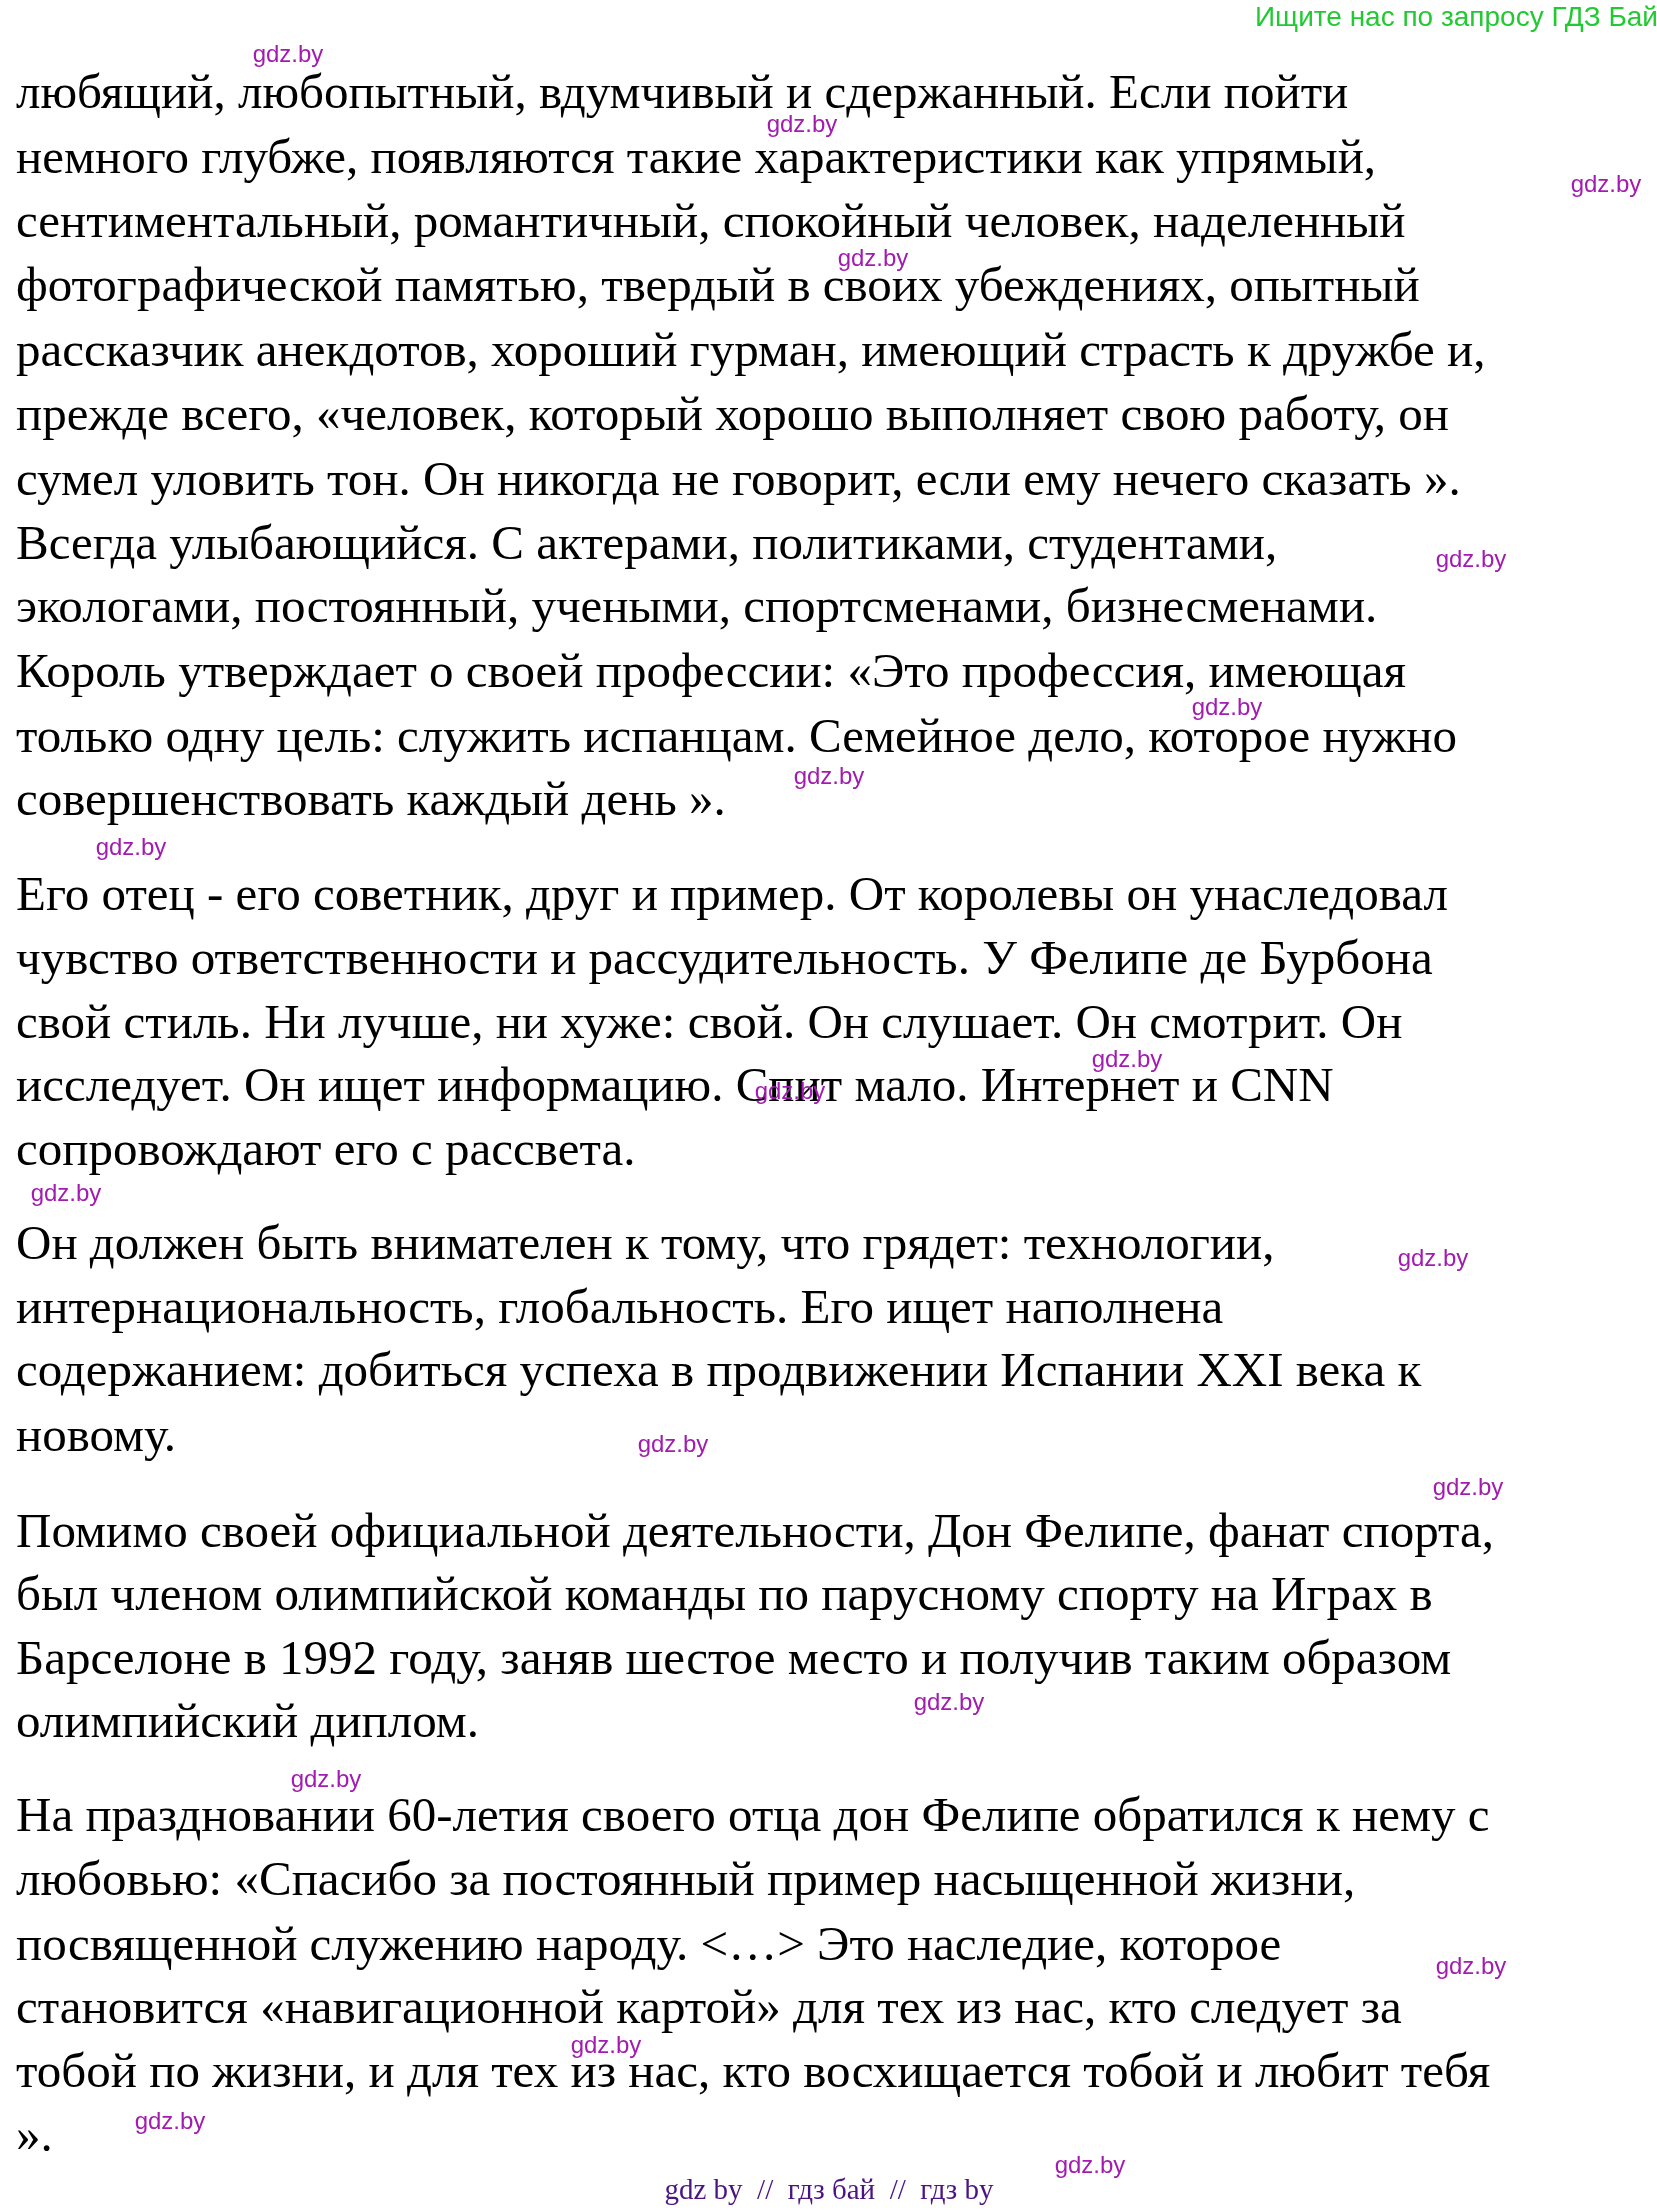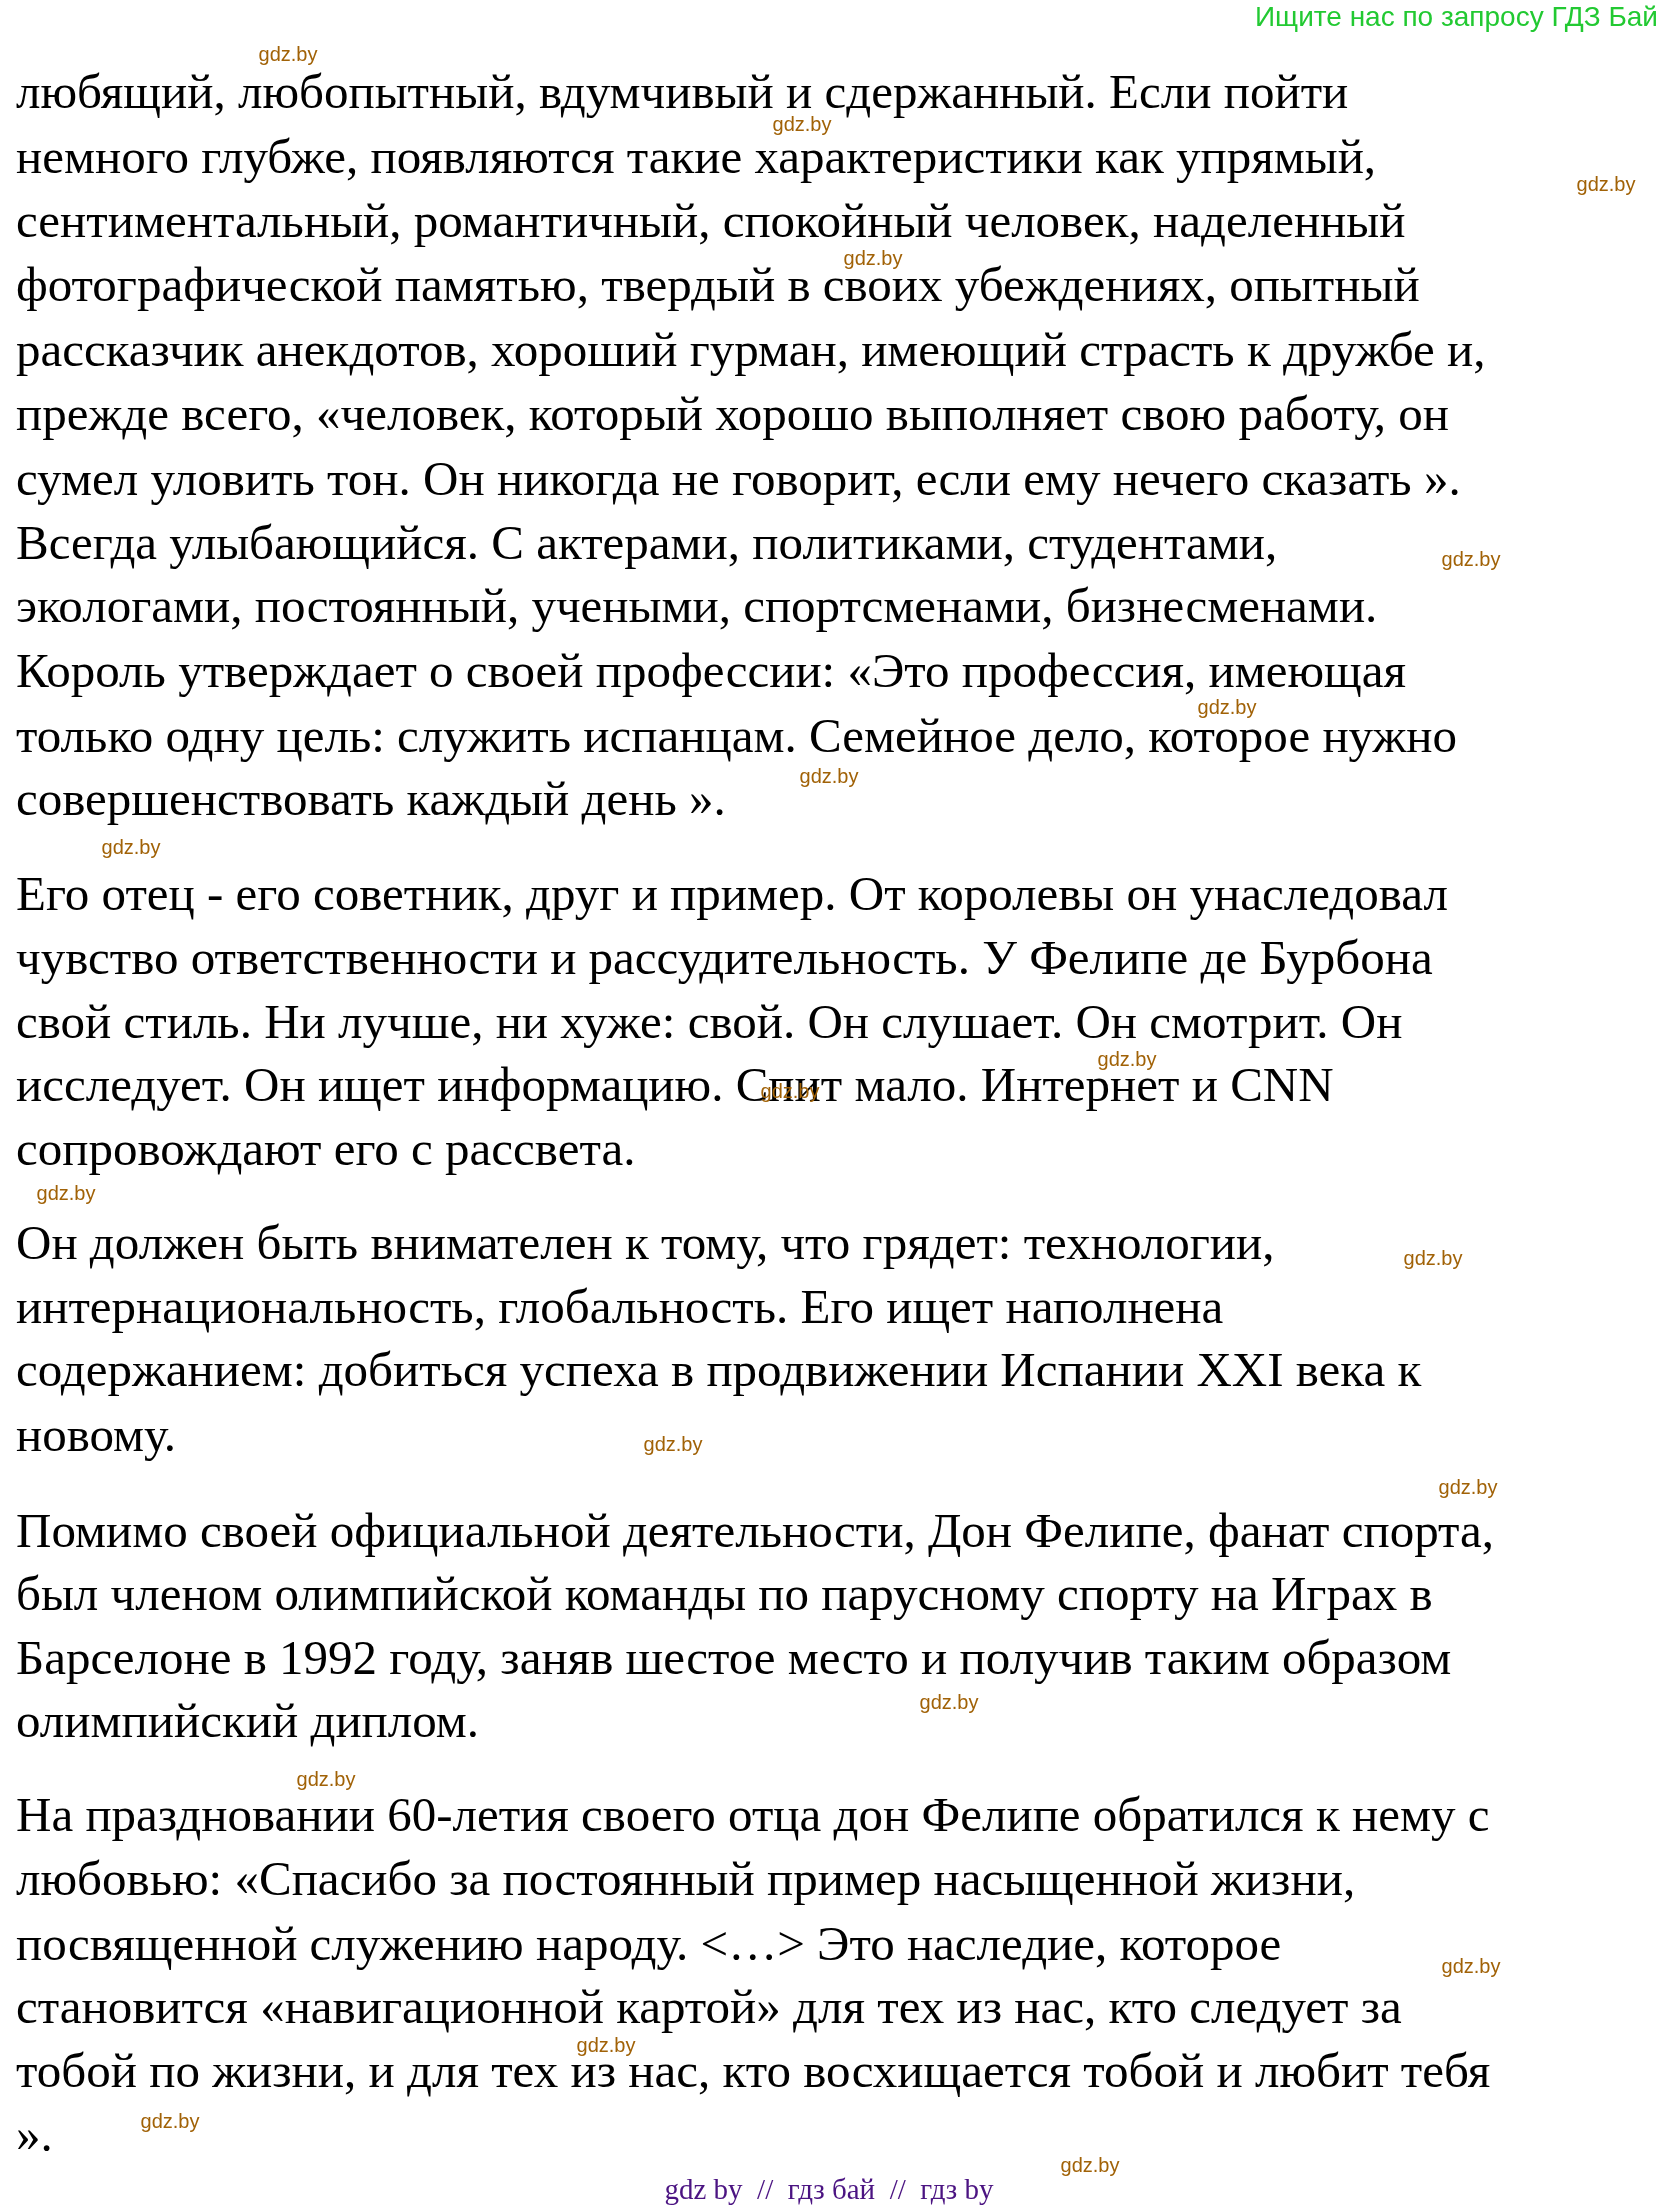--- a/index.html
+++ b/index.html
@@ -3,22 +3,22 @@
 <meta charset="utf-8">
 <style>
   html, body { margin:0; padding:0; background:#ffffff; }
   body { width:1658px; height:2211px; position:relative; overflow:hidden; }
   .header { position:absolute; top:0; left:0; width:1658px; text-align:right;
     font-family:"Liberation Sans", sans-serif; font-size:28px; line-height:34px; color:#22c932; }
   .footer { position:absolute; top:2172px; left:0; width:1658px; text-align:center;
     font-family:Liberation Serif, serif; font-size:29px; line-height:35px; color:#4b1482; white-space:pre; }
   .line { position:absolute; left:16px; font-family:"Liberation Serif", serif; font-size:49px;
     line-height:56px; color:#000000; white-space:nowrap; transform:translateY(-50%); }
-  .wm { position:absolute; font-family:"Liberation Sans", sans-serif; font-size:20px; line-height:26.5px;
-    color:#a16207; white-space:nowrap; transform:translate(-50%,-50%); }
+  .wm { position:absolute; font-family:"Liberation Sans", sans-serif; font-size:24px; line-height:26.5px;
+    color:#a21caf; white-space:nowrap; transform:translate(-50%,-50%); }
 </style>
 </head>
 <body>
 
 <div class="header">Ищите нас по запросу ГДЗ Бай</div>
 
 <div id="doc">
 
   <div class="line" style="top:92px">любящий, любопытный, вдумчивый и сдержанный. Если пойти</div>
   <div class="line" style="top:157px">немного глубже, появляются такие характеристики как упрямый,</div>

